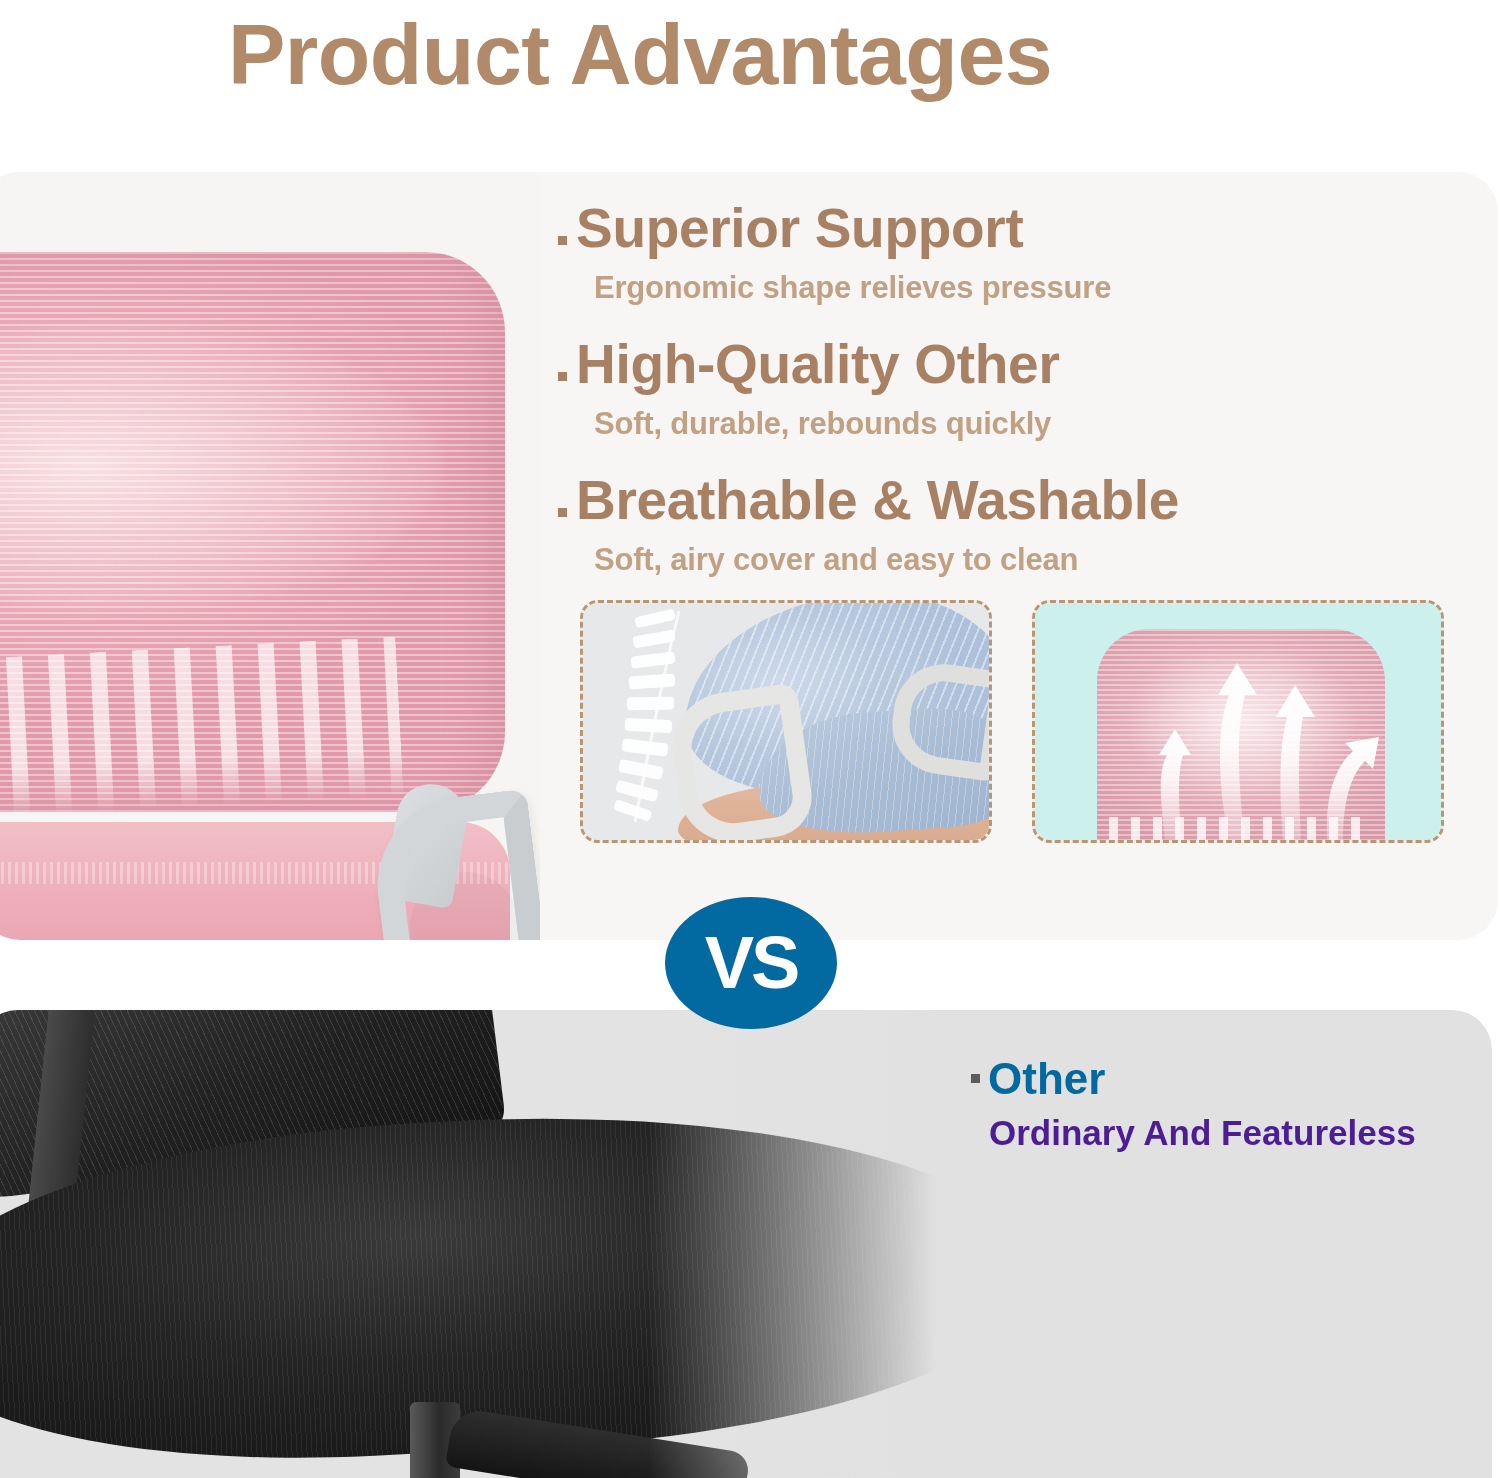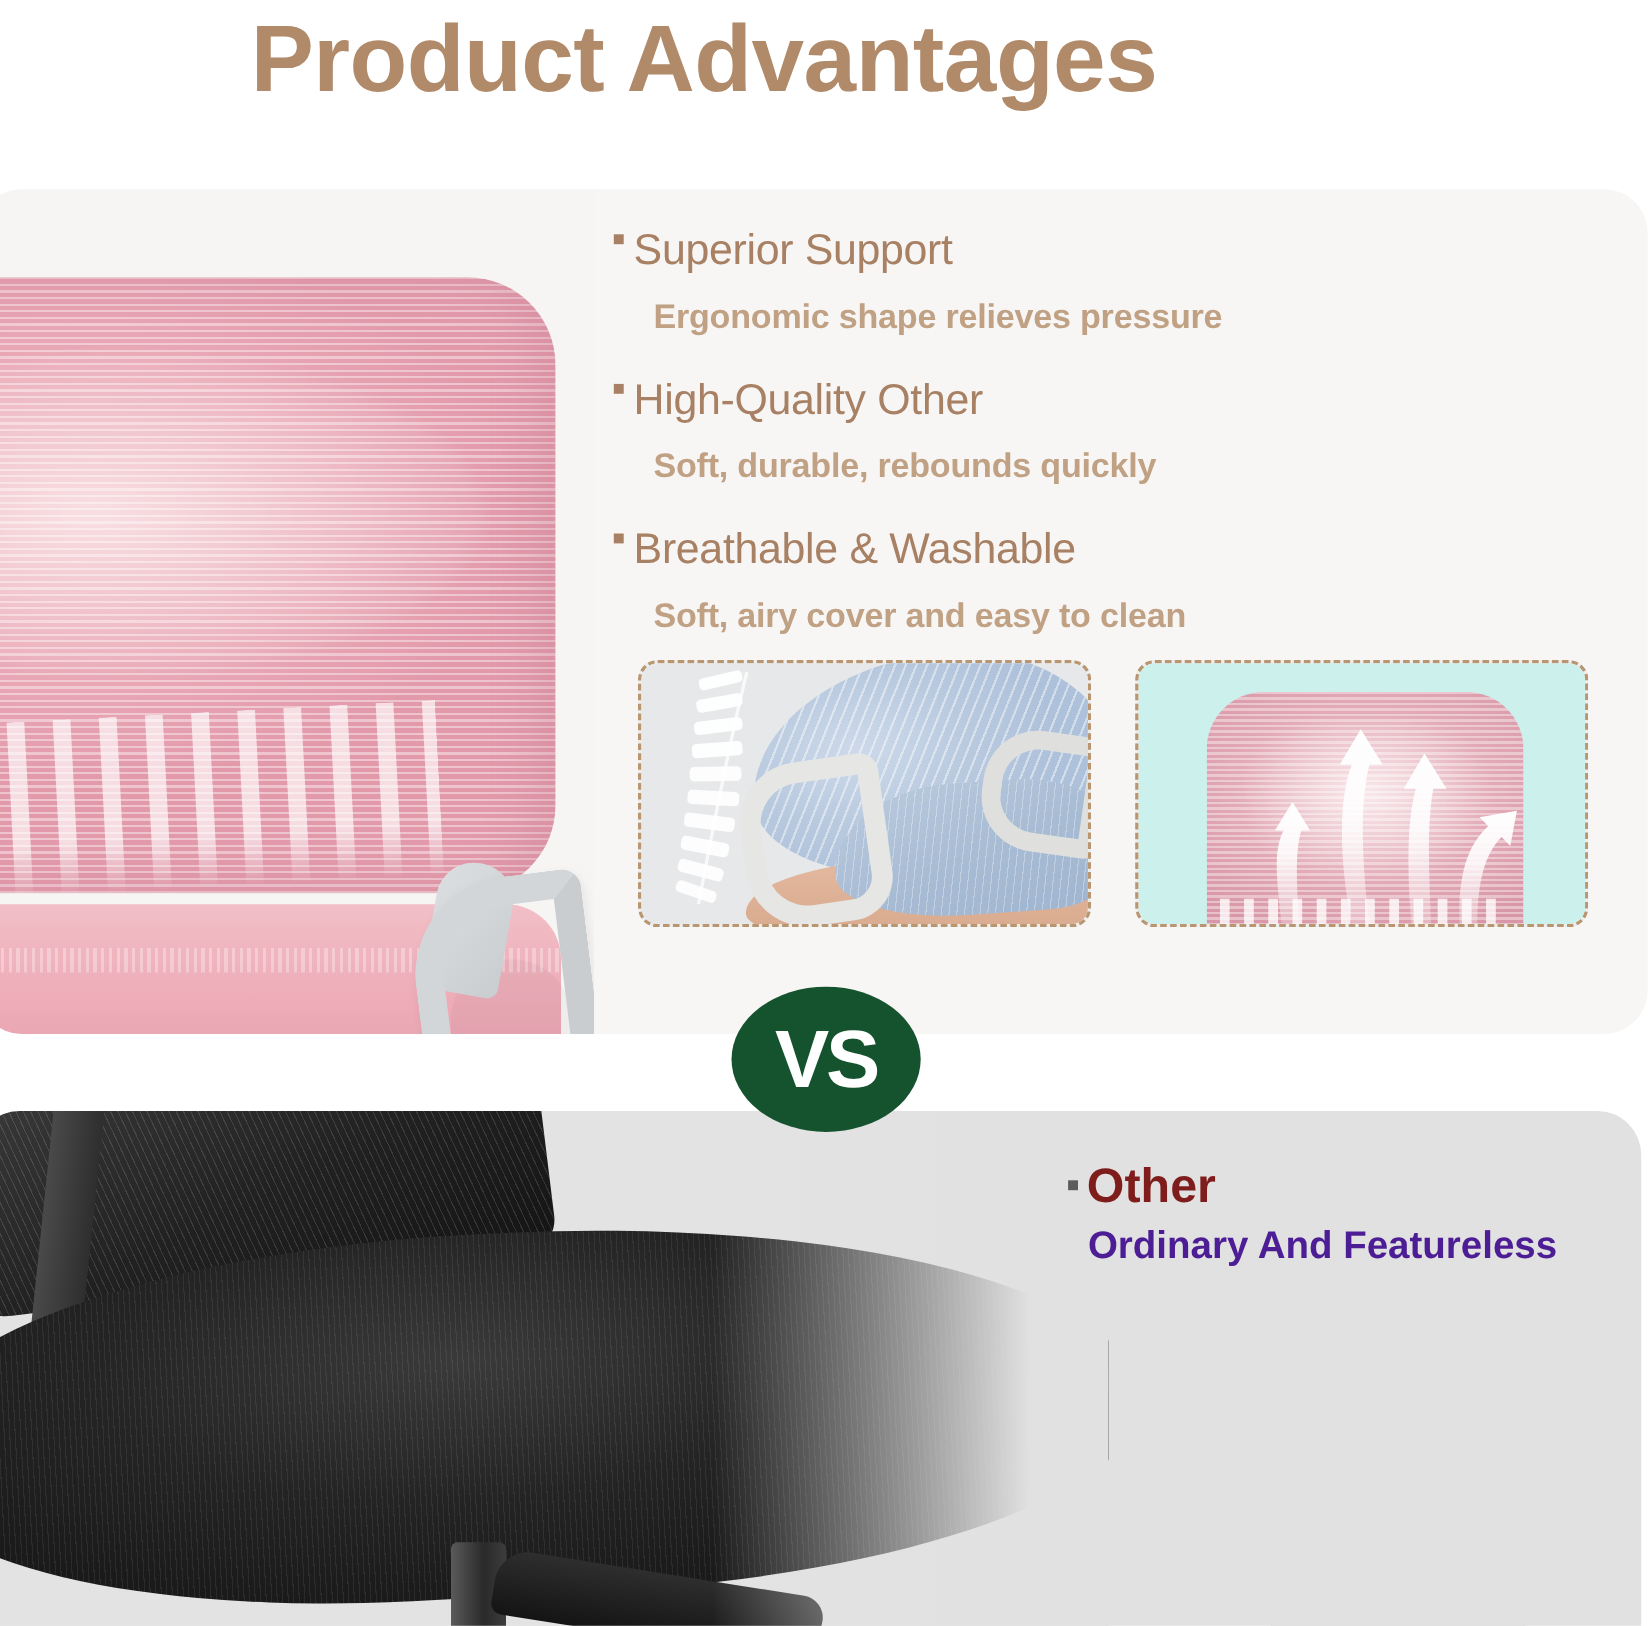--- a/index.html
+++ b/index.html
@@ -166,23 +166,23 @@
 
   
   .features {
     position: absolute;
     left: 578px;
     top: 28px;
     width: 900px;
   }
   .feat-head {
     display: flex;
-    align-items: center;
-    font-size: 39px;
-    font-weight: normal;
+    align-items: flex-end;
+    font-size: 55px;
+    font-weight: bold;
     color: #a88064;
     line-height: 56px;
     white-space: nowrap;
     letter-spacing: -0.3px;
   }
   .feat-bullet {
     display: inline-block;
     width: 9px;
     height: 9px;
     background: #a88064;
@@ -320,21 +320,21 @@
   .arrow { position: absolute; }
 
   
   .vs-badge {
     position: absolute;
     left: 665px;
     top: 897px;
     width: 172px;
     height: 132px;
     border-radius: 50%;
-    background: #14532d;
+    background: #0369a1;
     display: flex;
     align-items: center;
     justify-content: center;
     z-index: 40;
   }
   .vs-badge span {
     color: #ffffff;
     font-size: 74px;
     font-weight: bold;
     letter-spacing: -3px;
@@ -432,21 +432,21 @@
     position: absolute;
     left: 993px;
     top: 42px;
     width: 500px;
   }
   .other-head {
     display: flex;
     align-items: baseline;
     font-size: 44px;
     font-weight: bold;
-    color: #7f1d1d;
+    color: #0369a1;
     line-height: 54px;
     white-space: nowrap;
   }
   .other-bullet {
     display: inline-block;
     width: 9px;
     height: 9px;
     background: #5c5c5c;
     margin-right: 8px;
     position: relative;

